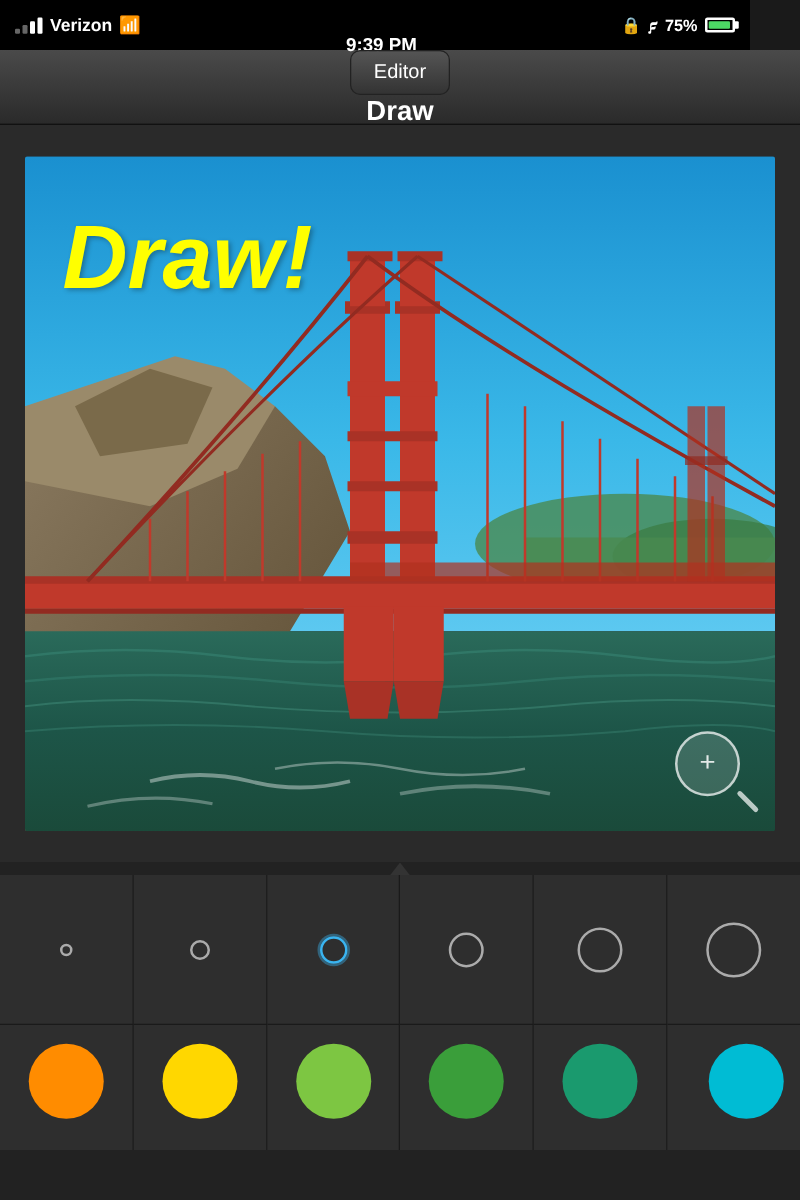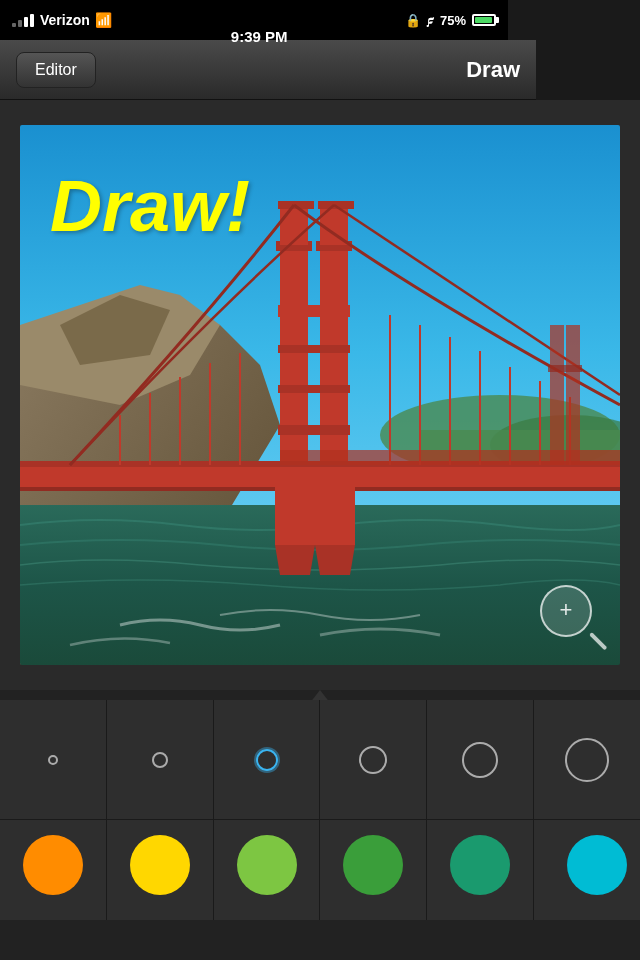--- a/index.html
+++ b/index.html
@@ -7,21 +7,21 @@
       width: 640px;
       height: 960px;
       background: #1a1a1a;
       font-family: -apple-system, 'Helvetica Neue', Helvetica, Arial, sans-serif;
       overflow: hidden;
       position: relative;
     }
 
     
     #status-bar {
-      width: 508px;
+      width: 600px;
       height: 40px;
       background: #000;
       display: flex;
       align-items: center;
       justify-content: space-between;
       padding: 0 12px;
       color: #fff;
       font-size: 14px;
       font-weight: 600;
     }
@@ -73,28 +73,29 @@
     }
     .battery-fill {
       background: #4cd964;
       height: 100%;
       width: 95%;
       border-radius: 1px;
     }
 
     
     #nav-bar {
-      width: 536px;
+      width: 640px;
       height: 60px;
       background: linear-gradient(to bottom, #4a4a4a, #2a2a2a);
       display: flex;
       align-items: center;
       justify-content: space-between;
       padding: 0 16px;
       border-bottom: 1px solid #111;
+      flex-direction: column;
     }
     #editor-button {
       background: linear-gradient(to bottom, #555, #333);
       border: 1px solid #222;
       border-radius: 8px;
       color: #fff;
       font-size: 16px;
       padding: 8px 18px;
       cursor: pointer;
     }

